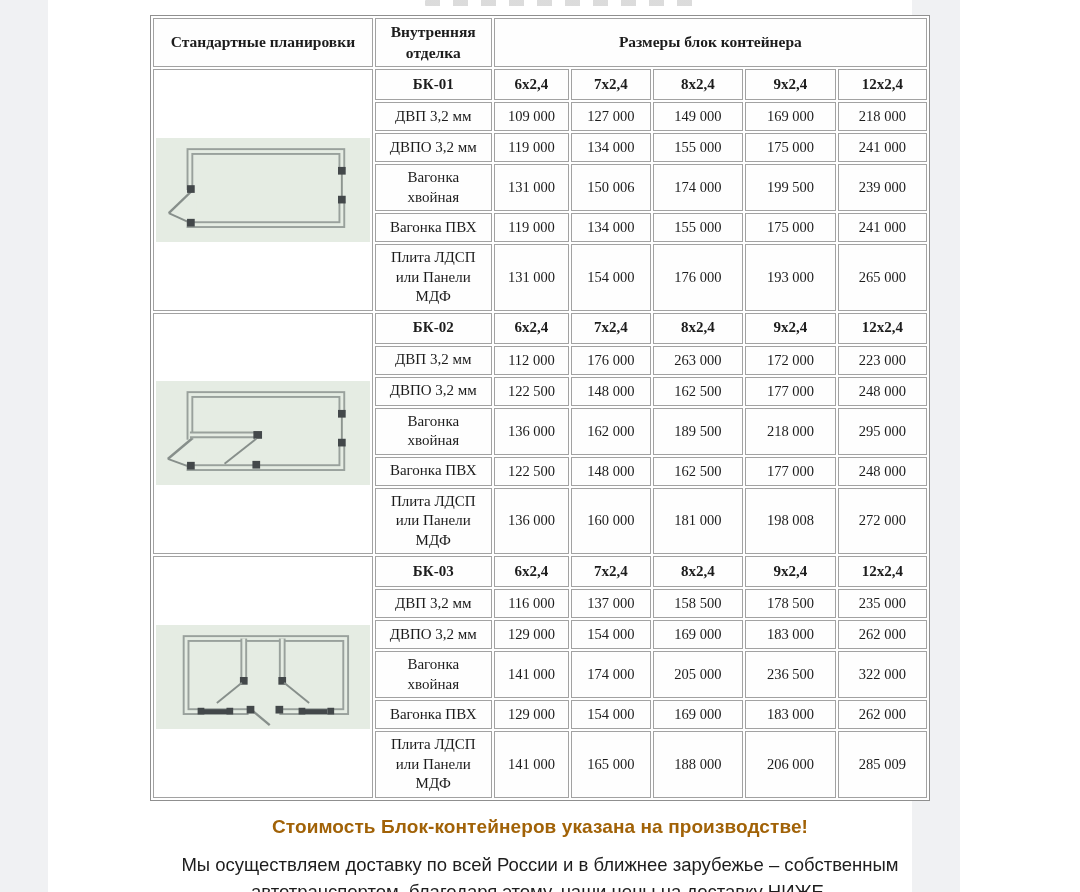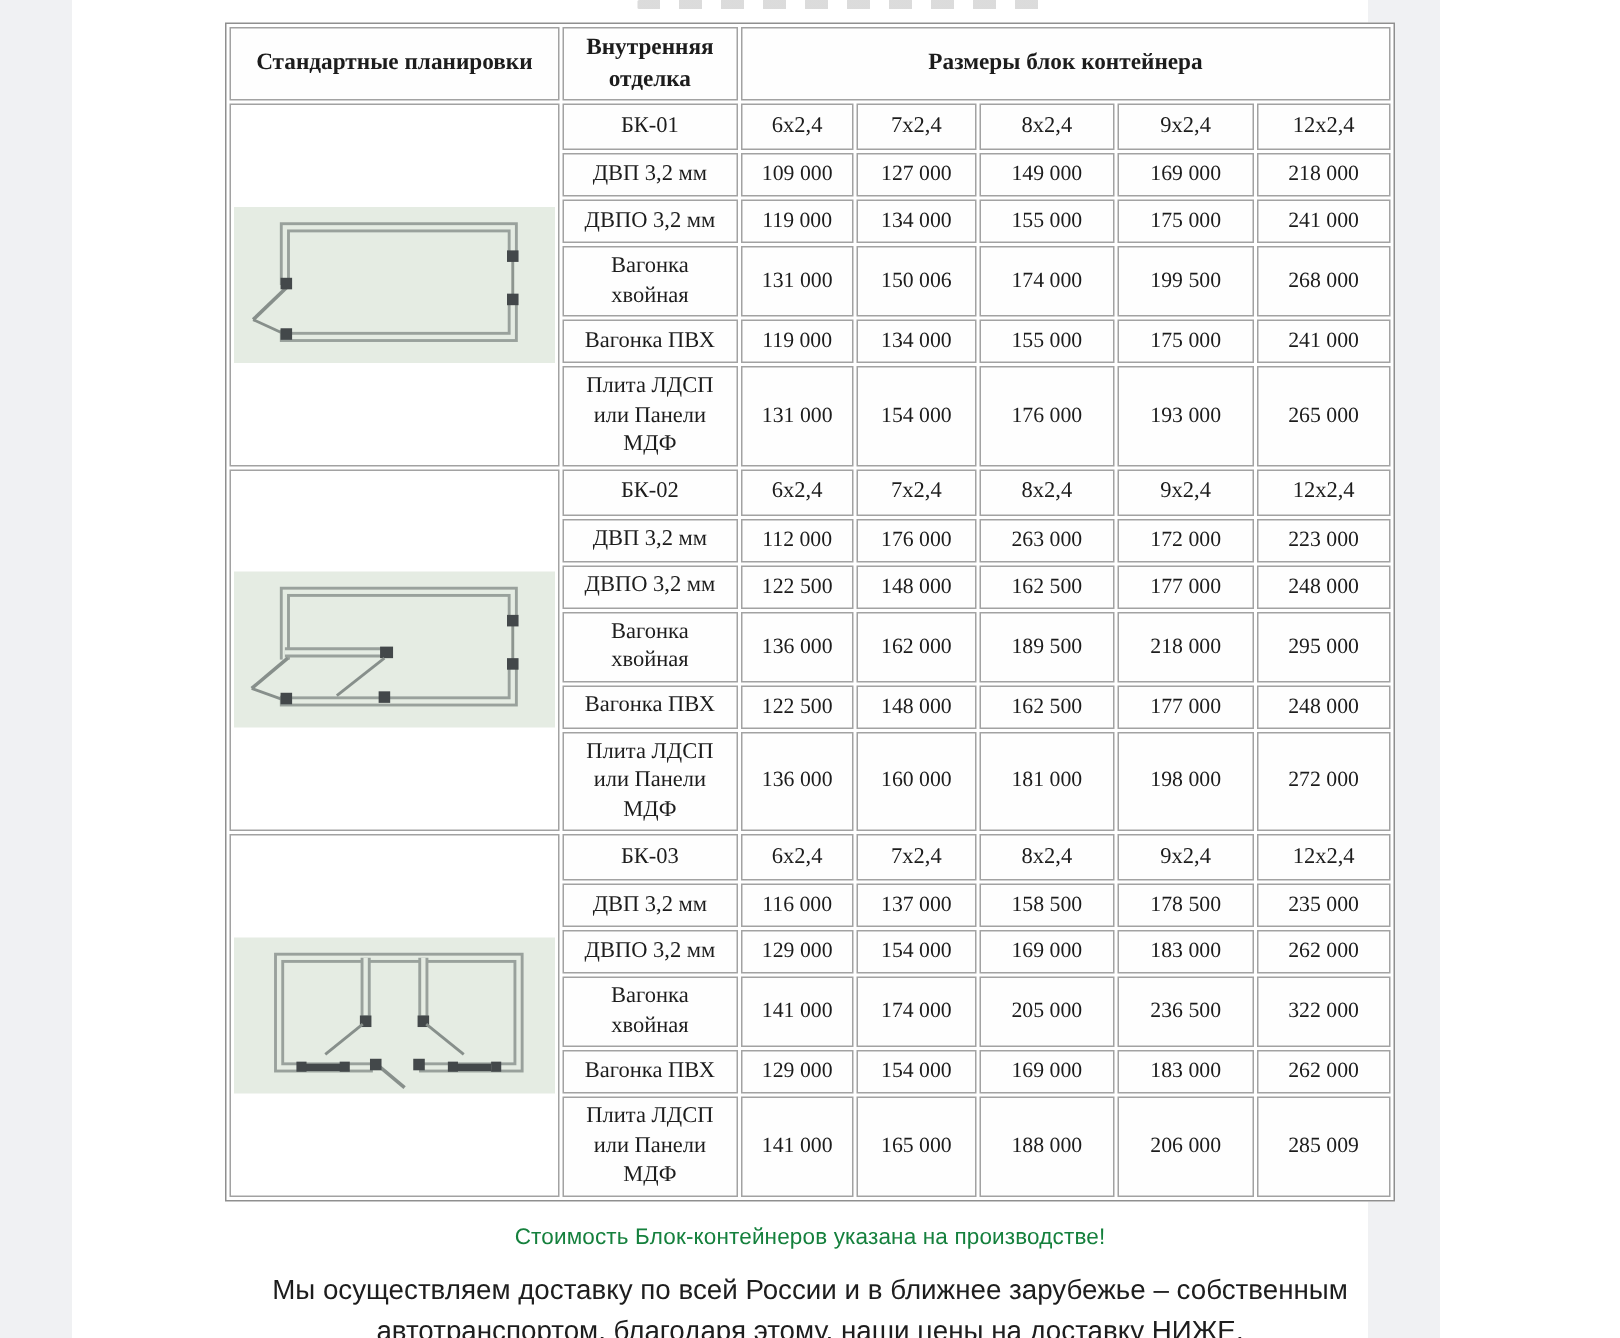--- a/index.html
+++ b/index.html
@@ -23,31 +23,31 @@
   table.price-table {
     width: 780px; border-collapse: separate; border-spacing: 2px;
     border: 1px solid #8f8f8f; background: #ffffff;
   }
   td {
     border: 1px solid #a2a2a2; text-align: center; vertical-align: middle;
     font-size: 15px; line-height: 1.3; color: #1c1c1c; background: #fefefe;
   }
   tr.main-header td { font-weight: bold; font-size: 15.5px; height: 49px; padding: 2px 6px; }
   td.sizes-header-cell { font-size: 16.5px; }
-  tr.model-row td { font-weight: normal; height: 31px; padding: 2px; }
+  tr.model-row td { font-weight: bold; height: 31px; padding: 2px; }
   td.plan-cell { padding: 0; background: #ffffff; }
   .plan-strip {
     width: 100%; height: 104px; display: flex; align-items: center; justify-content: center;
   }
   td.finish-cell { padding: 3px 10px; text-align: center; }
   td.price-cell { padding: 3px 2px; font-size: 14.5px; }
   tr.finish-row td { height: 29px; }
 
   .footer { margin-top: 15px; text-align: center; font-family: "Liberation Sans", sans-serif; }
-  .footer-title { font-size: 15px; font-weight: 400; color: #15803d; margin-bottom: 13px; letter-spacing: .1px; }
+  .footer-title { font-size: 19px; font-weight: 700; color: #a16207; margin-bottom: 13px; letter-spacing: .1px; }
   .footer-text {
     font-size: 18.5px; font-weight: 500; color: #1d1d1d; line-height: 1.5;
     max-width: 800px; margin: 0 auto;
   }
 </style>
 </head>
 <body>
 
 <div class="page">
   <div class="side-strip left"></div>
@@ -111,21 +111,21 @@
             <td class="price-cell">155 000</td>
             <td class="price-cell">175 000</td>
             <td class="price-cell">241 000</td>
           </tr>
           <tr class="finish-row">
             <td class="finish-cell">Вагонка хвойная</td>
             <td class="price-cell">131 000</td>
             <td class="price-cell">150 006</td>
             <td class="price-cell">174 000</td>
             <td class="price-cell">199 500</td>
-            <td class="price-cell">268 000</td>
+            <td class="price-cell">239 000</td>
           </tr>
           <tr class="finish-row">
             <td class="finish-cell">Вагонка ПВХ</td>
             <td class="price-cell">119 000</td>
             <td class="price-cell">134 000</td>
             <td class="price-cell">155 000</td>
             <td class="price-cell">175 000</td>
             <td class="price-cell">241 000</td>
           </tr>
           <tr class="finish-row">
@@ -195,21 +195,21 @@
             <td class="price-cell">148 000</td>
             <td class="price-cell">162 500</td>
             <td class="price-cell">177 000</td>
             <td class="price-cell">248 000</td>
           </tr>
           <tr class="finish-row">
             <td class="finish-cell">Плита ЛДСП или Панели МДФ</td>
             <td class="price-cell">136 000</td>
             <td class="price-cell">160 000</td>
             <td class="price-cell">181 000</td>
-            <td class="price-cell">198 000</td>
+            <td class="price-cell">198 008</td>
             <td class="price-cell">272 000</td>
           </tr>
           <tr class="model-row">
             <td class="plan-cell" rowspan="6">
               <div class="plan-strip" style="background:#e5ece3">
                 <svg width="212" height="100" viewBox="0 0 220 104">
                   <rect x="30" y="12" width="166" height="76" fill="none" stroke="#99a19c" stroke-width="7"></rect>
                   <rect x="30" y="12" width="166" height="76" fill="none" stroke="#e5ece3" stroke-width="3"></rect>
                   <line x1="90" y1="12" x2="90" y2="56" stroke="#99a19c" stroke-width="7"></line>
                   <line x1="90" y1="12" x2="90" y2="52" stroke="#e5ece3" stroke-width="3"></line>

